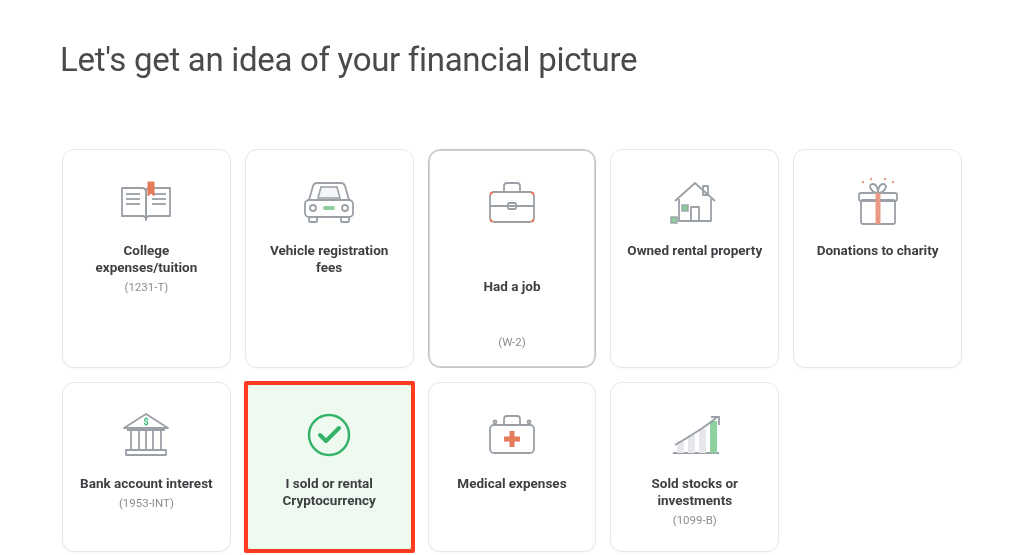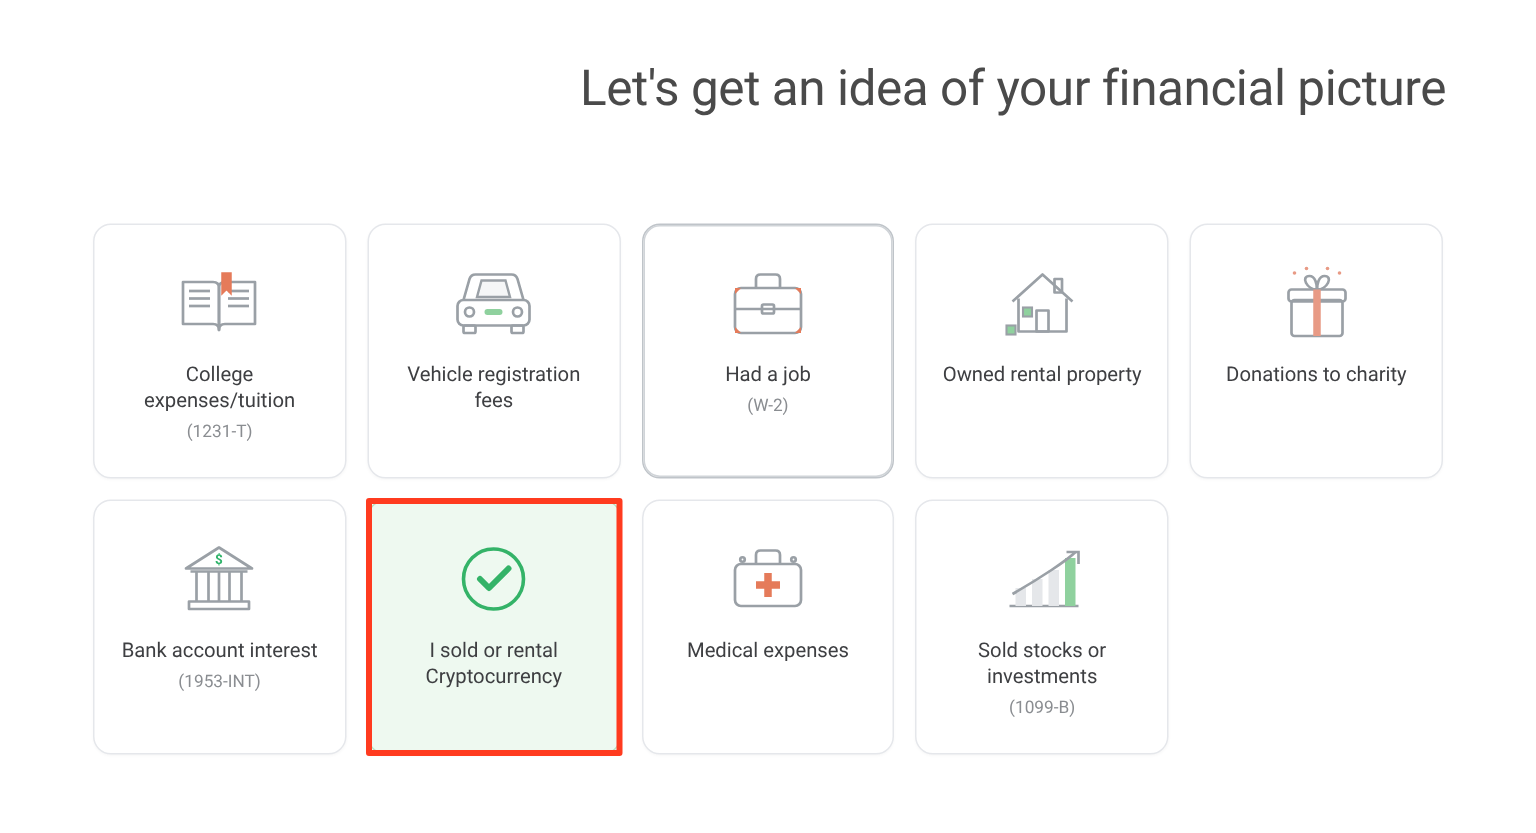--- a/index.html
+++ b/index.html
@@ -7,21 +7,21 @@
       font-family: -apple-system, BlinkMacSystemFont, 'Segoe UI', Roboto, Helvetica, Arial, sans-serif;
       background: #ffffff;
       width: 1024px;
       height: 555px;
       overflow: hidden;
     }
     .container {
       padding: 40px 60px 20px;
     }
     .page-title {
-      text-align: right;
+      text-align: left;
       font-size: 33px;
       font-weight: 400;
       color: #4a4a4a;
       margin-bottom: 70px;
       letter-spacing: -0.3px;
     }
     .card-grid {
       display: grid;
       grid-template-columns: repeat(5, 1fr);
       gap: 14px;
@@ -39,20 +39,21 @@
       align-items: center;
       justify-content: flex-start;
       text-align: center;
       cursor: pointer;
       min-height: 170px;
       box-shadow: 0 1px 2px rgba(0,0,0,0.03);
     }
     .card.hover {
       border-color: #bfc4c9;
       box-shadow: 0 0 0 1px #d0d4d8 inset;
+      gap: 36px;
     }
     .card.selected {
       background: #eef9f0;
       border-color: #b8e0c0;
     }
     .card.highlighted::after {
       content: "";
       position: absolute;
       inset: -2px;
       border: 4px solid #ff3b1f;
@@ -61,21 +62,21 @@
     }
     .icon-wrap {
       height: 64px;
       display: flex;
       align-items: center;
       justify-content: center;
       margin-bottom: 8px;
     }
     .card-label {
       font-size: 13.5px;
-      font-weight: 400;
+      font-weight: 700;
       color: #3e3f42;
       line-height: 1.25;
       max-width: 140px;
       text-align: center;
     }
     .card-sub {
       font-size: 11.5px;
       color: #8a8d91;
       margin-top: 4px;
     }

